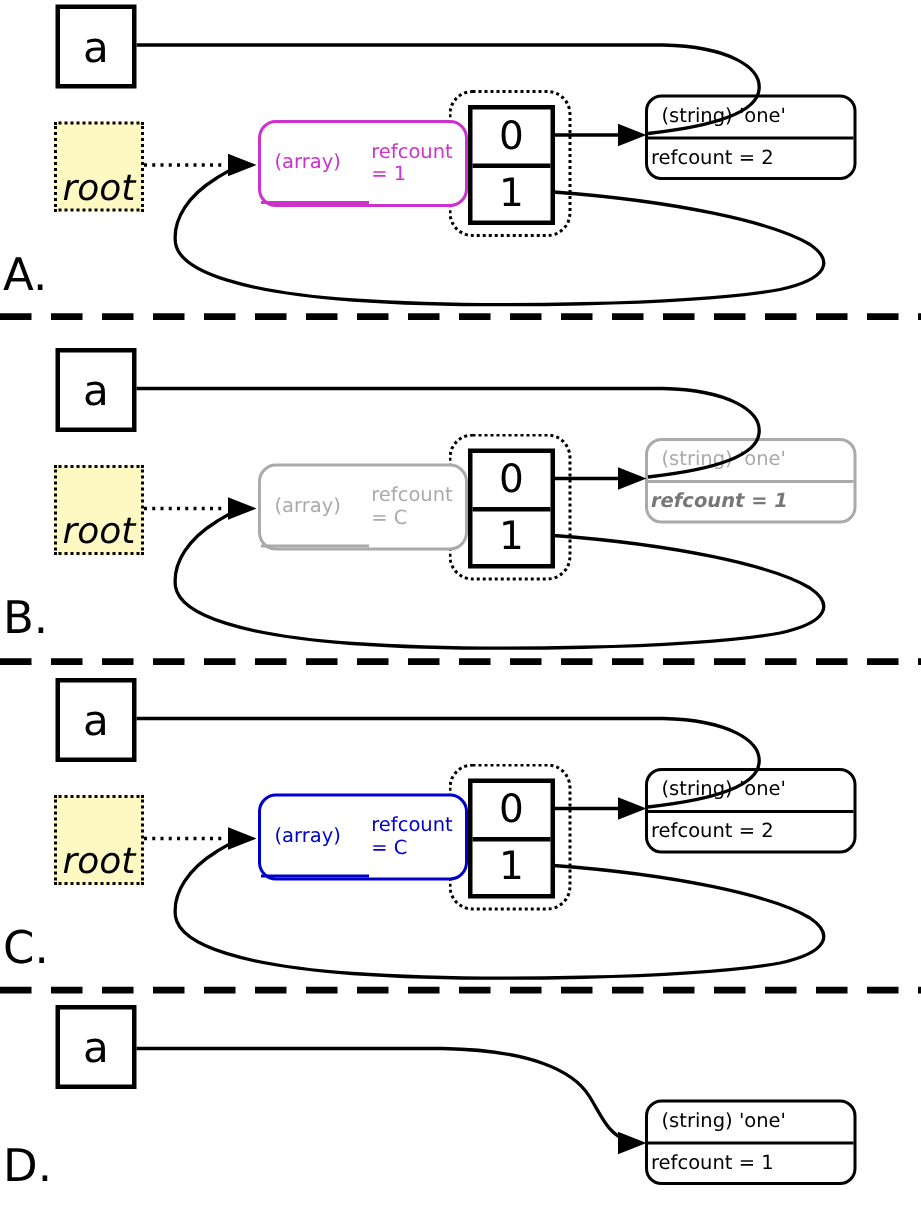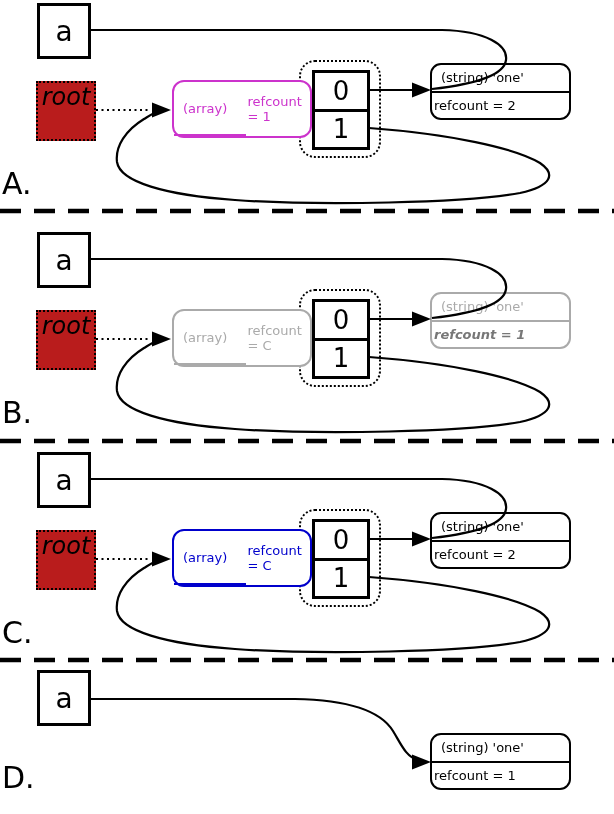--- a/index.html
+++ b/index.html
@@ -29,22 +29,22 @@
   .abs { position: absolute; }
 
   .var-box {
     left: 37px; top: 0; width: 54px; height: 56px;
     border: 3px solid #000; background: #fff;
     display: flex; align-items: center; justify-content: center;
     font-size: 28px; z-index: 2;
   }
   .root-box {
     left: 36px; top: 78px; width: 60px; height: 60px;
-    border: 2px dotted #000; background: #b91c1c;
-    display: flex; align-items: flex-start; justify-content: center;
+    border: 2px dotted #000; background: #fef9c3;
+    display: flex; align-items: flex-end; justify-content: center;
     font-size: 24px; font-style: italic; z-index: 2;
   }
   .dotted-outline {
     left: 299px; top: 57px; width: 82px; height: 98px;
     border: 2px dotted #000; border-radius: 16px;
     background: transparent; z-index: 1;
   }
   .array-box {
     left: 172px; top: 77px; width: 140px; height: 58px;
     border: 2px solid #000; border-radius: 12px; background: #fff;

